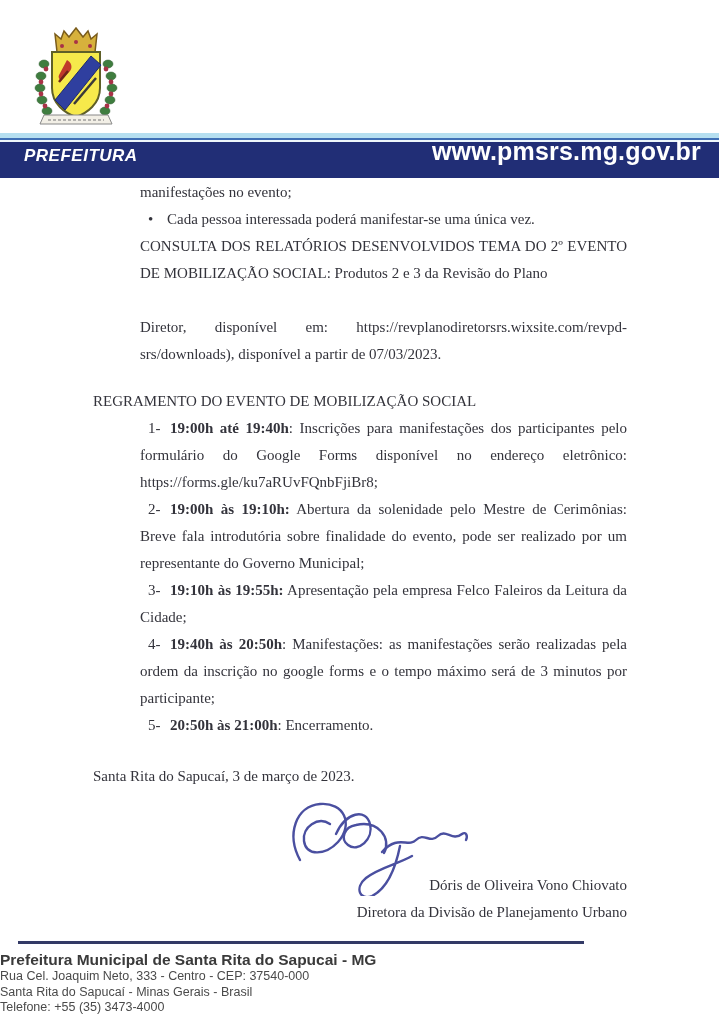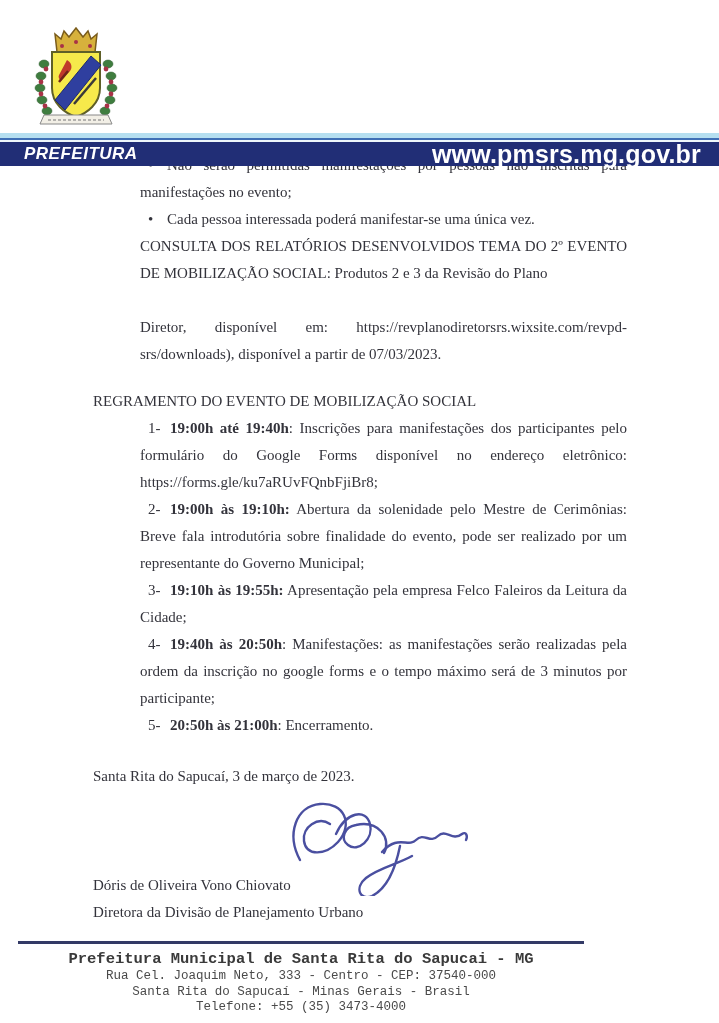--- a/index.html
+++ b/index.html
@@ -10,48 +10,48 @@
     color:#33333b;
   }
   
   .crest{position:absolute;left:28px;top:20px;width:96px;height:116px;}
   .header-stripes{position:absolute;left:0;top:133px;width:719px;z-index:5;}
   .stripe-light{height:5px;background:#b5dff0;}
   .stripe-mid{height:2px;background:#3f6fb5;}
   .stripe-gap{height:2px;background:#eef7fb;}
   .header-bar{
     height:24px;background:#212e76;color:#ffffff;
-    display:flex;align-items:center;justify-content:space-between;
-    padding:0 18px 0 24px;
+    display:flex;align-items:flex-end;justify-content:space-between;
+    padding:0 18px 12px 24px;
     font-family:"Liberation Sans", sans-serif;
   }
   .brand{font-weight:bold;font-style:italic;font-size:17px;letter-spacing:.5px;}
   .website{font-weight:bold;font-size:25px;letter-spacing:.2px;}
   
   .doc{
     position:absolute;left:0;top:152px;width:719px;
     padding:0 92px 0 93px;box-sizing:border-box;
     font-size:15px;line-height:27px;
   }
   .doc p{margin:0;text-align:justify;}
   .indented{margin-left:47px;}
   .bullet-item .bullet{display:inline-block;width:27px;text-indent:8px;}
   .item .num{display:inline-block;width:30px;text-indent:8px;}
   .gap-para{margin-top:27px !important;}
   .section-heading{margin-top:20px !important;text-align:center;}
   .date-line{margin-top:24px !important;text-align:left !important;}
   
-  .sig-block{position:relative;margin-top:6px;text-align:left;}
+  .sig-block{position:relative;margin-top:6px;text-align:right;}
   .sig-svg{display:block;margin:0 auto -24px auto;position:relative;left:18px;z-index:2;}
   .sig-name{line-height:26px;}
   .sig-title{line-height:28px;}
   
   .footer{
     position:absolute;left:0;top:941px;width:602px;
-    font-family:Liberation Mono, monospace;text-align:center;
+    font-family:Liberation Sans, sans-serif;text-align:left;
   }
   .footer-rule{height:3px;background:#333a66;margin:0 18px 6px 18px;}
   .footer-title{font-weight:bold;font-size:15.5px;color:#3a3a3a;line-height:19px;}
   .footer-line{font-size:12.5px;color:#4a4a4a;line-height:15.5px;}
 </style>
 </head>
 <body>
 
 <svg class="crest" viewBox="0 0 96 116">
 

